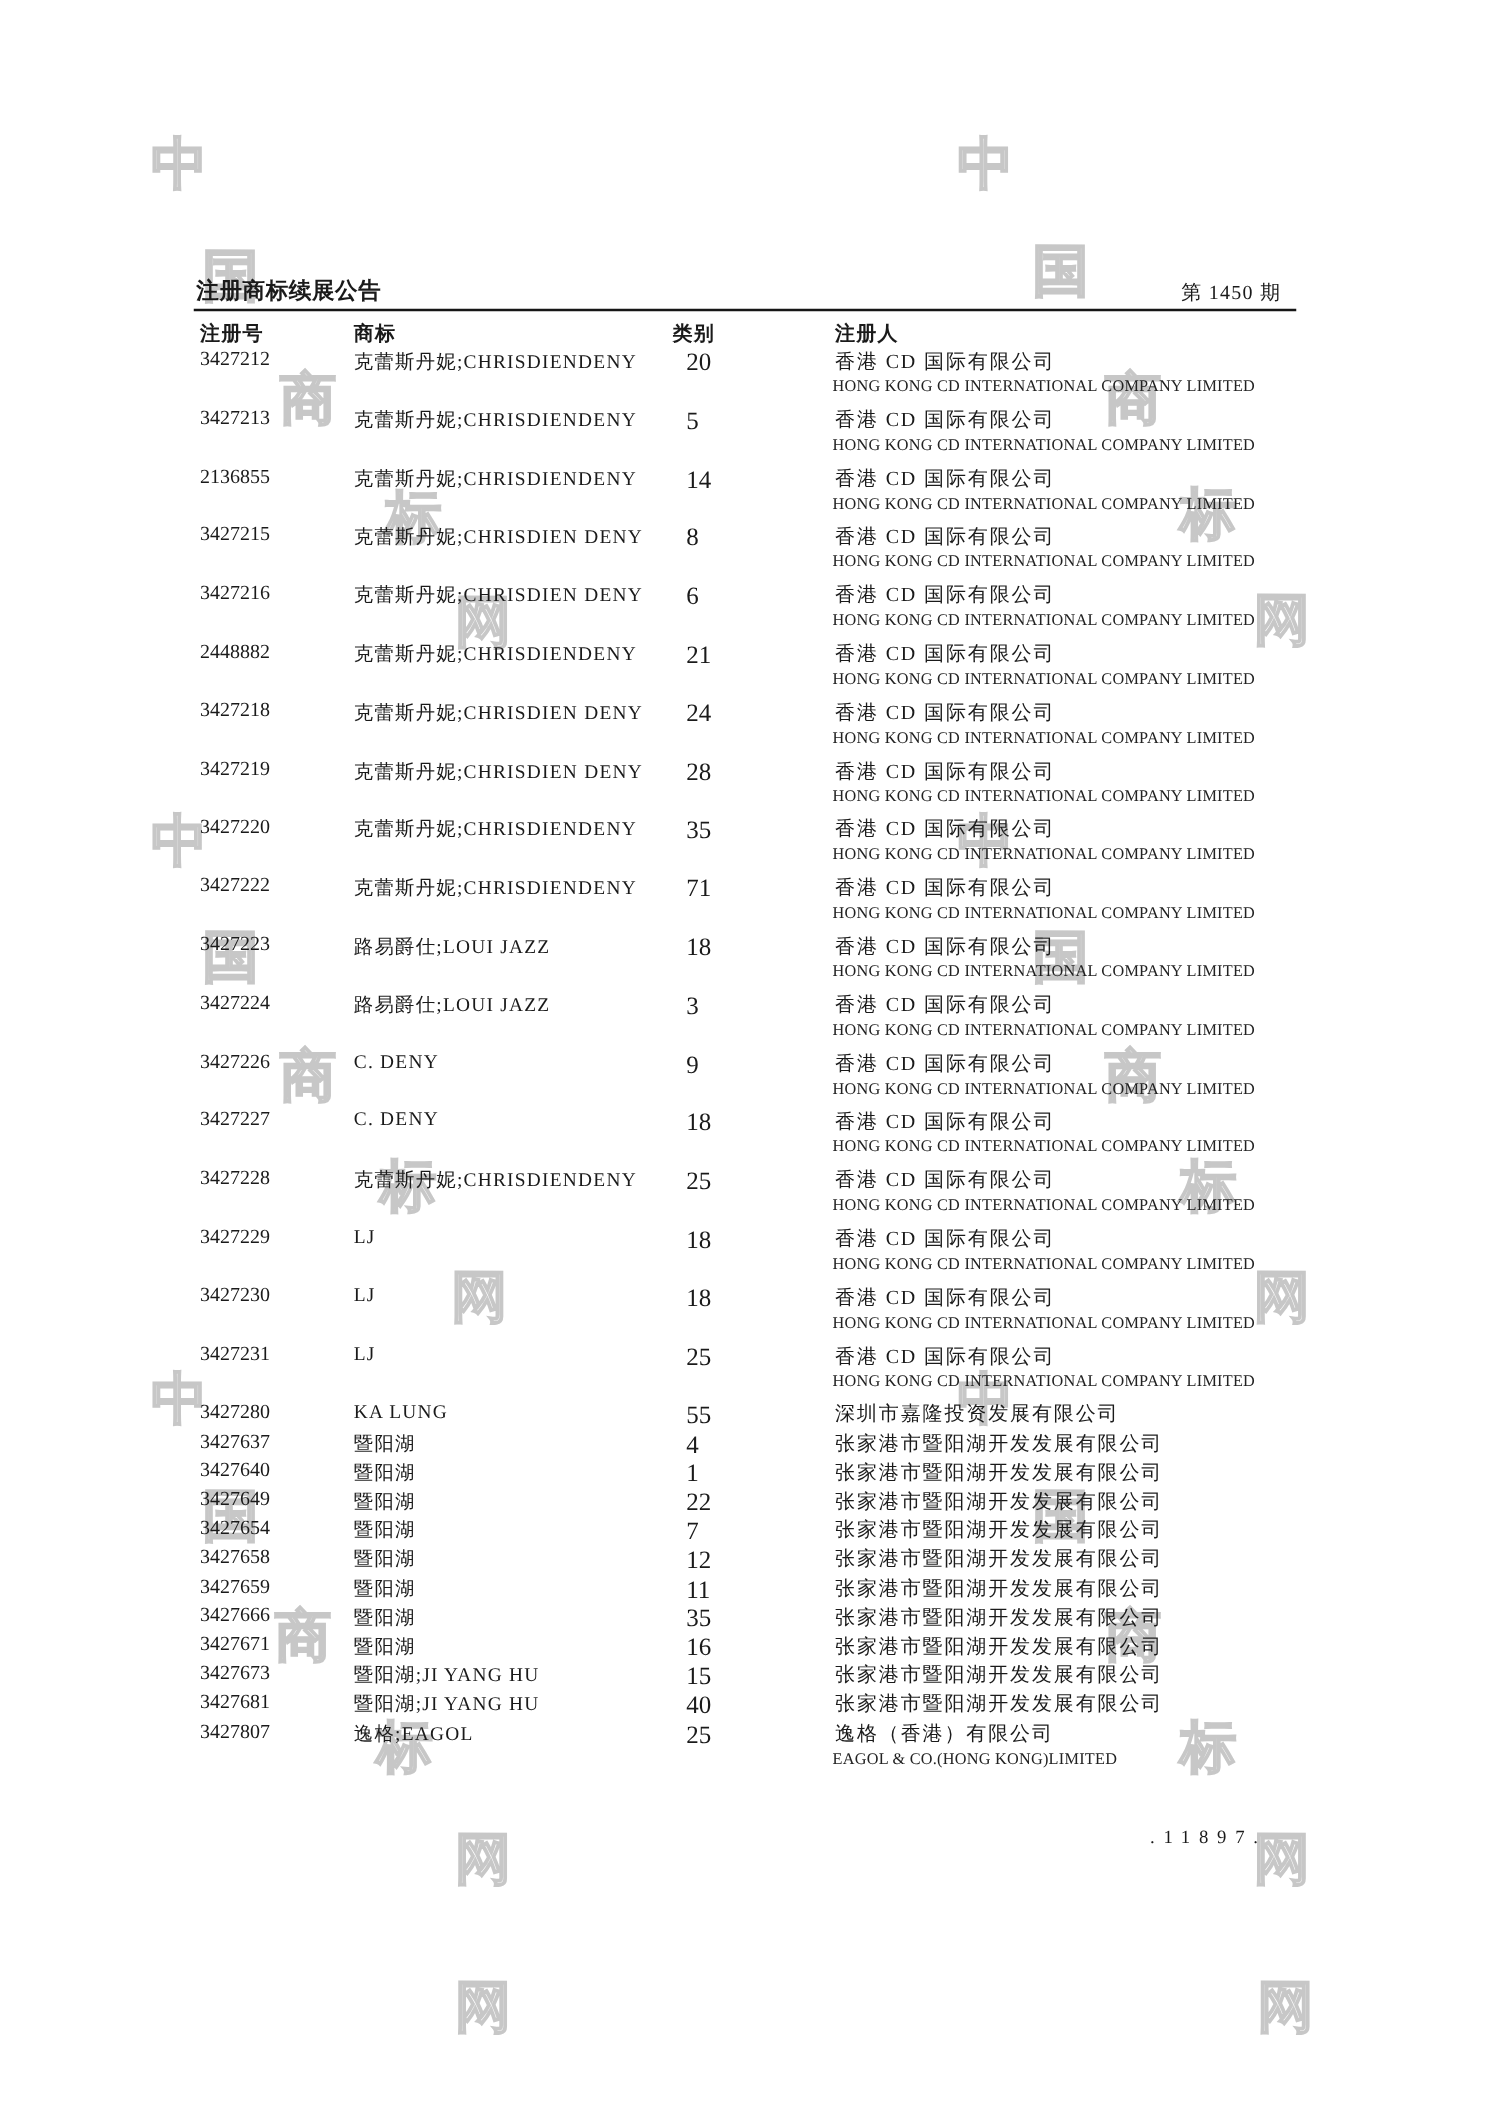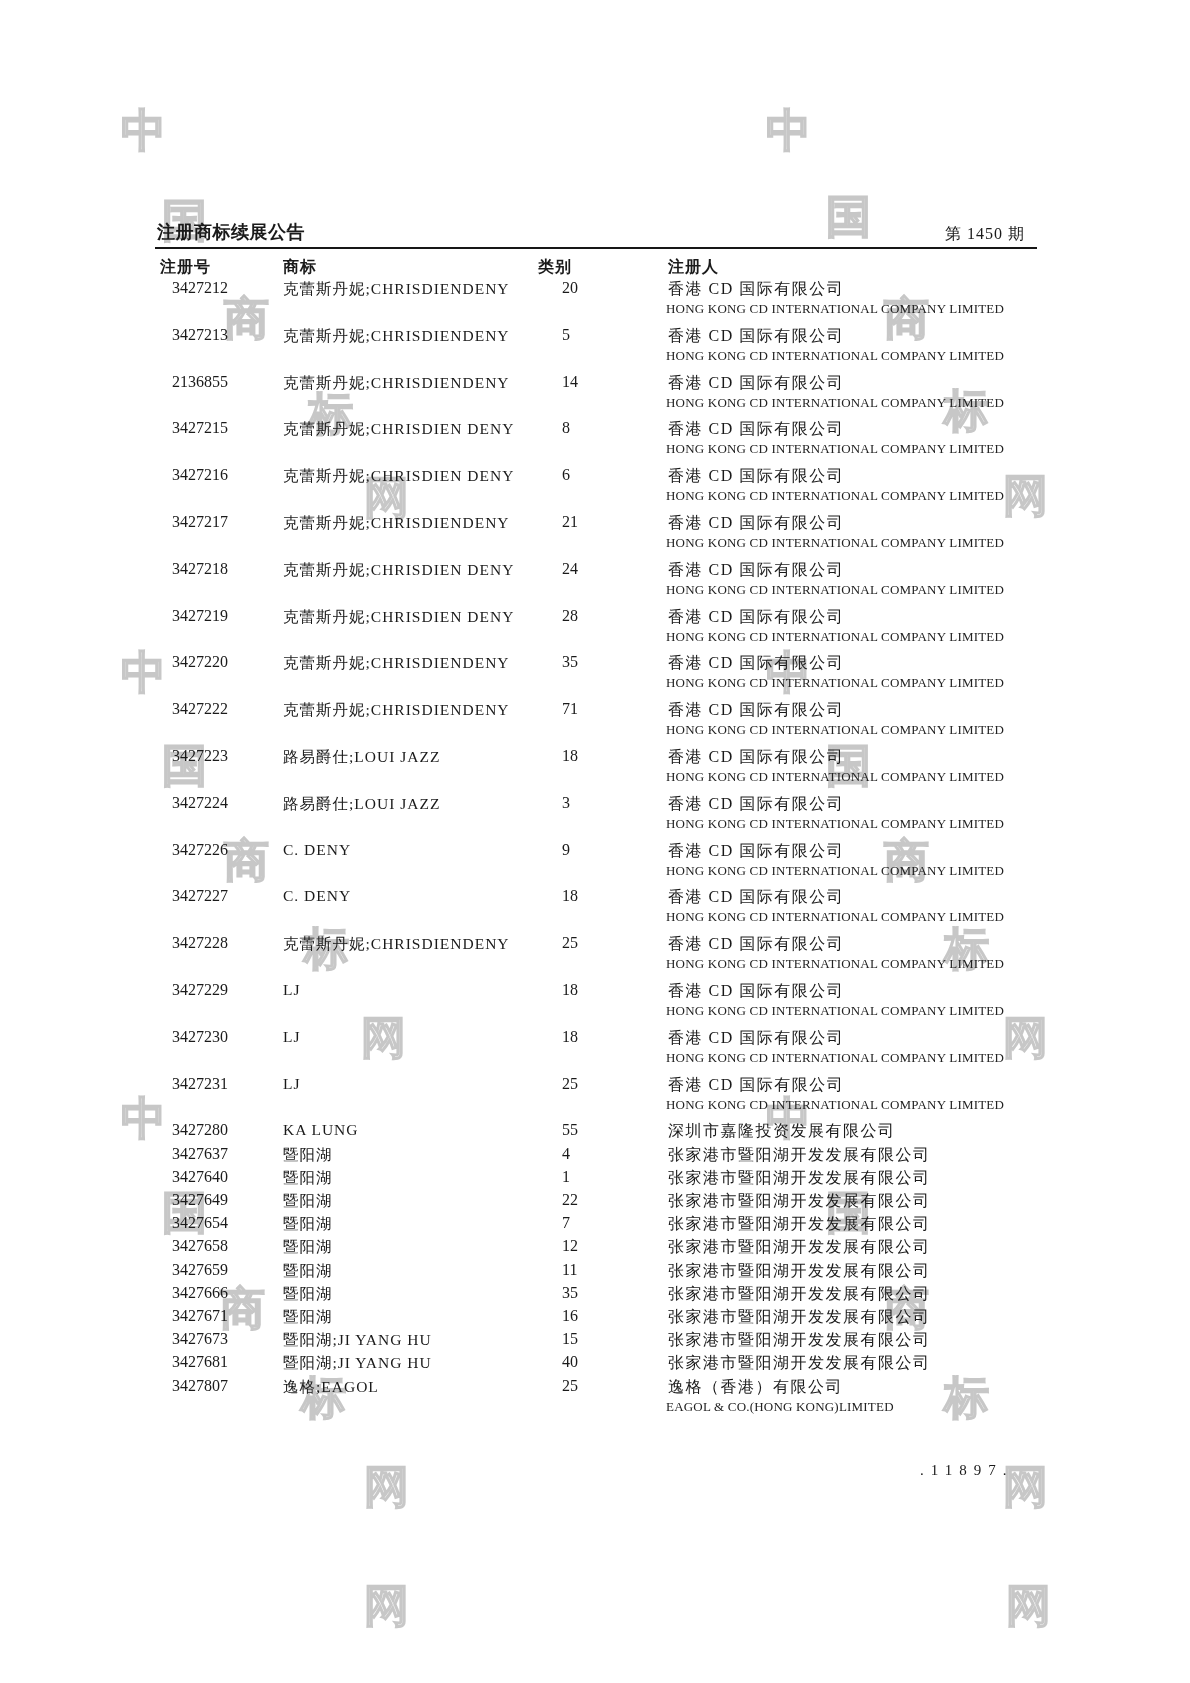--- a/index.html
+++ b/index.html
@@ -42,23 +42,23 @@
     font-size:16px;font-weight:700;
     white-space:nowrap;letter-spacing:1px;
   }
   .col-reg{left:160px;}
   .col-tm{left:283px;}
   .col-cls{left:538px;}
   .col-rgt{left:668px;}
   .tbody{position:absolute;left:0;top:0;width:100%;height:100%;}
   .row{position:absolute;left:0;width:100%;}
   .row .c{position:absolute;top:0;white-space:nowrap;}
-  .c-reg{left:172px;font-size:16px;font-family:Liberation Serif, serif;}
+  .c-reg{left:160px;font-size:16px;font-family:Liberation Serif, serif;}
   .c-tm{left:283px;font-size:15.5px;letter-spacing:1px;}
-  .c-cls{left:562px;font-size:16px;font-family:Liberation Serif, serif;}
+  .c-cls{left:549px;font-size:20px;font-family:Liberation Serif, serif;}
   .c-cn{left:668px;font-size:16px;letter-spacing:1.5px;}
   .c-en{left:666px;top:22px !important;font-size:13px;letter-spacing:0.2px;color:#222;}
   
   .page-number{
     position:absolute;left:920px;top:1462px;
     font-size:15px;letter-spacing:7px;
     white-space:nowrap;
   }
 </style>
 </head>
@@ -142,21 +142,21 @@
     <span class="c c-en">HONG KONG CD INTERNATIONAL COMPANY LIMITED</span>
   </div>
       <div class="row" style="top: 466.2px;">
     <span class="c c-reg">3427216</span>
     <span class="c c-tm">克蕾斯丹妮;CHRISDIEN DENY</span>
     <span class="c c-cls">6</span>
     <span class="c c-cn">香港 CD 国际有限公司</span>
     <span class="c c-en">HONG KONG CD INTERNATIONAL COMPANY LIMITED</span>
   </div>
       <div class="row" style="top: 513px;">
-    <span class="c c-reg">3427217</span>
+    <span class="c c-reg">2448882</span>
     <span class="c c-tm">克蕾斯丹妮;CHRISDIENDENY</span>
     <span class="c c-cls">21</span>
     <span class="c c-cn">香港 CD 国际有限公司</span>
     <span class="c c-en">HONG KONG CD INTERNATIONAL COMPANY LIMITED</span>
   </div>
       <div class="row" style="top: 559.8px;">
     <span class="c c-reg">3427218</span>
     <span class="c c-tm">克蕾斯丹妮;CHRISDIEN DENY</span>
     <span class="c c-cls">24</span>
     <span class="c c-cn">香港 CD 国际有限公司</span>

